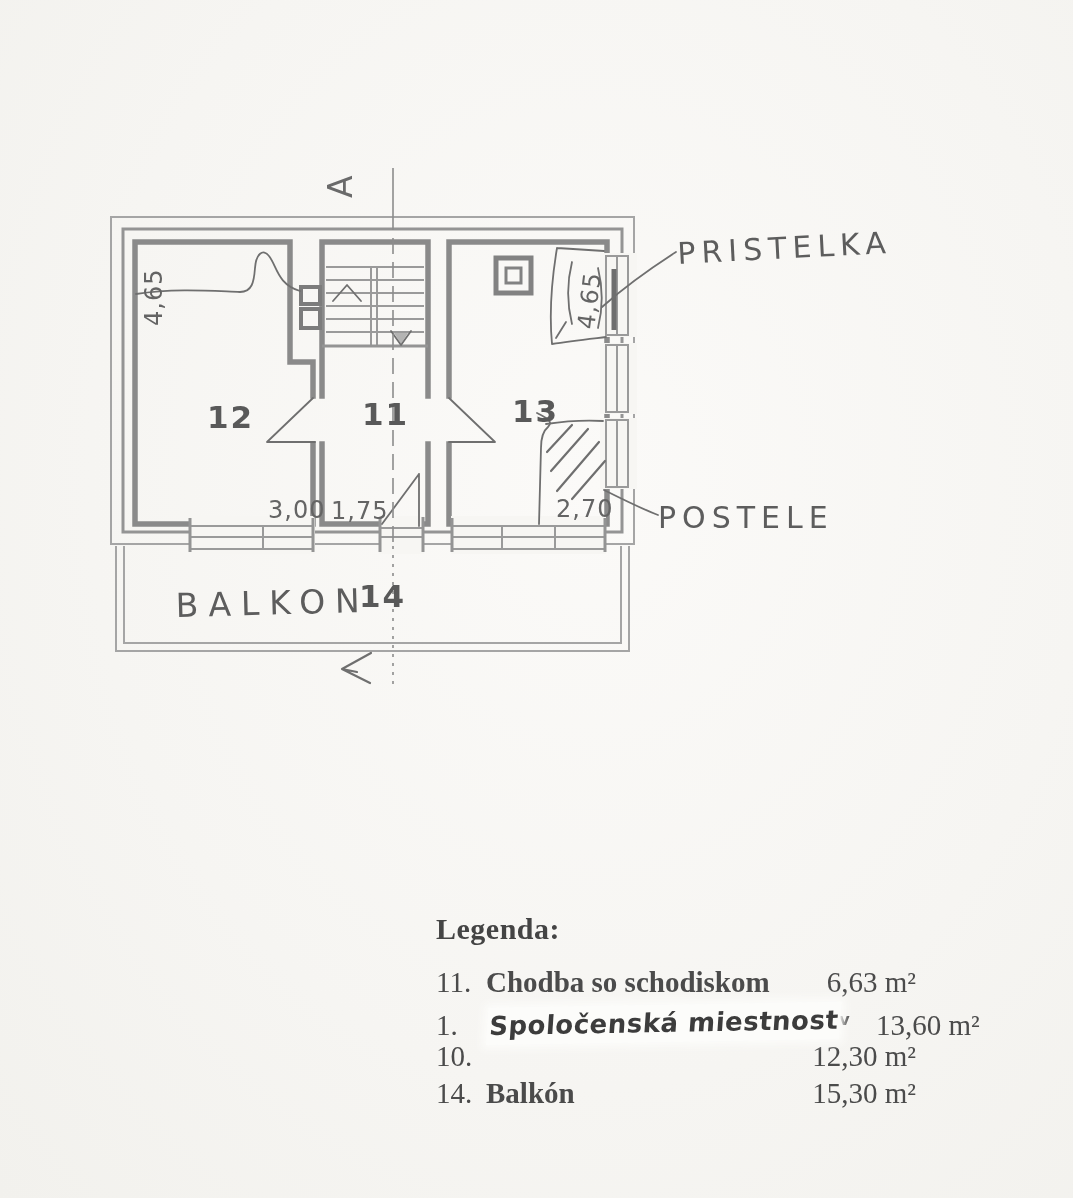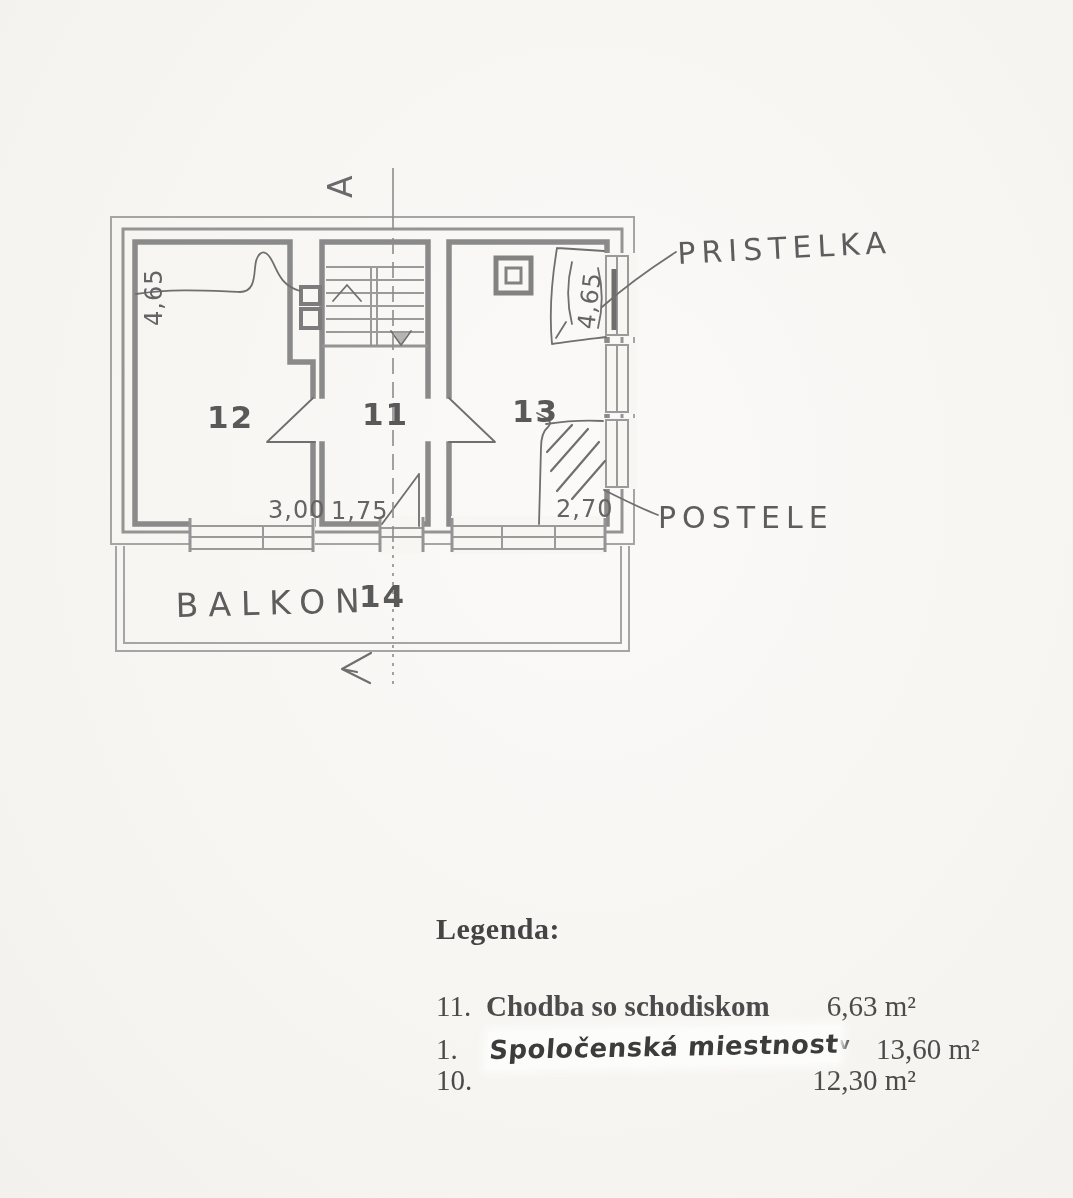--- a/index.html
+++ b/index.html
@@ -22,21 +22,21 @@
   .sec{stroke:#8c8c8c;stroke-width:1.6;fill:none;}
   .white{fill:#f7f6f3;stroke:none;}
   
   .hwnum{font-family:"DejaVu Sans",sans-serif;font-size:31px;font-weight:700;fill:#595959;letter-spacing:2px;}
   .hwdim{font-family:"DejaVu Sans",sans-serif;font-size:24px;fill:#646464;letter-spacing:1px;}
   .hwcap{font-family:"DejaVu Sans",sans-serif;font-size:30px;fill:#5d5d5d;letter-spacing:6px;}
   .hwbal{font-family:"DejaVu Sans",sans-serif;font-size:33px;fill:#5d5d5d;letter-spacing:10px;}
   .hwsec{font-family:"DejaVu Sans",sans-serif;font-size:33px;fill:#6a6a6a;letter-spacing:0;}
   
   .legend{position:absolute;left:436px;top:912px;width:480px;color:#4b4b4b;}
-  .legend-title{font-size:30px;font-weight:bold;letter-spacing:0.5px;margin-bottom:42px;color:#444;}
+  .legend-title{font-size:30px;font-weight:bold;letter-spacing:0.5px;margin-bottom:18px;color:#444;}
   .legend-row{display:flex;align-items:baseline;font-size:29px;line-height:37px;height:37px;justify-content:space-between;}
   .legend-num{width:50px;flex:0 0 50px;}
   .legend-label{flex:1 1 auto;white-space:nowrap;font-weight:bold;}
   .legend-area{flex:0 0 130px;text-align:right;white-space:nowrap;}
   .hw-label{
     font-family:"DejaVu Sans",sans-serif;font-size:26px;color:#3c3c3c;
     display:inline-block;transform:rotate(-1deg) skewX(-5deg);transform-origin:left bottom;
     background:#fcfcfa;box-shadow:0 0 8px 4px #fcfcfa;padding:0 2px;letter-spacing:0.5px;
   }
   .hw-sup{font-family:"DejaVu Sans",sans-serif;font-size:16px;color:#3c3c3c;vertical-align:10px;}
@@ -175,15 +175,20 @@
       <span class="legend-num">1.</span>
       <span class="legend-label"><span class="hw-label">Spoločenská miestnost</span><span class="hw-sup">v</span></span>
       <span class="legend-area">13,60 m²</span>
     </div>
 
     <div class="legend-row">
       <span class="legend-num">10.</span>
       <span class="legend-area">12,30 m²</span>
     </div>
 
+    <div class="legend-row">
+      <span class="legend-num">14.</span>
+      <span class="legend-label">Balkón</span>
+      <span class="legend-area">15,30 m²</span>
+    </div>
   </div>
 
 </div>
 
 </body></html>

